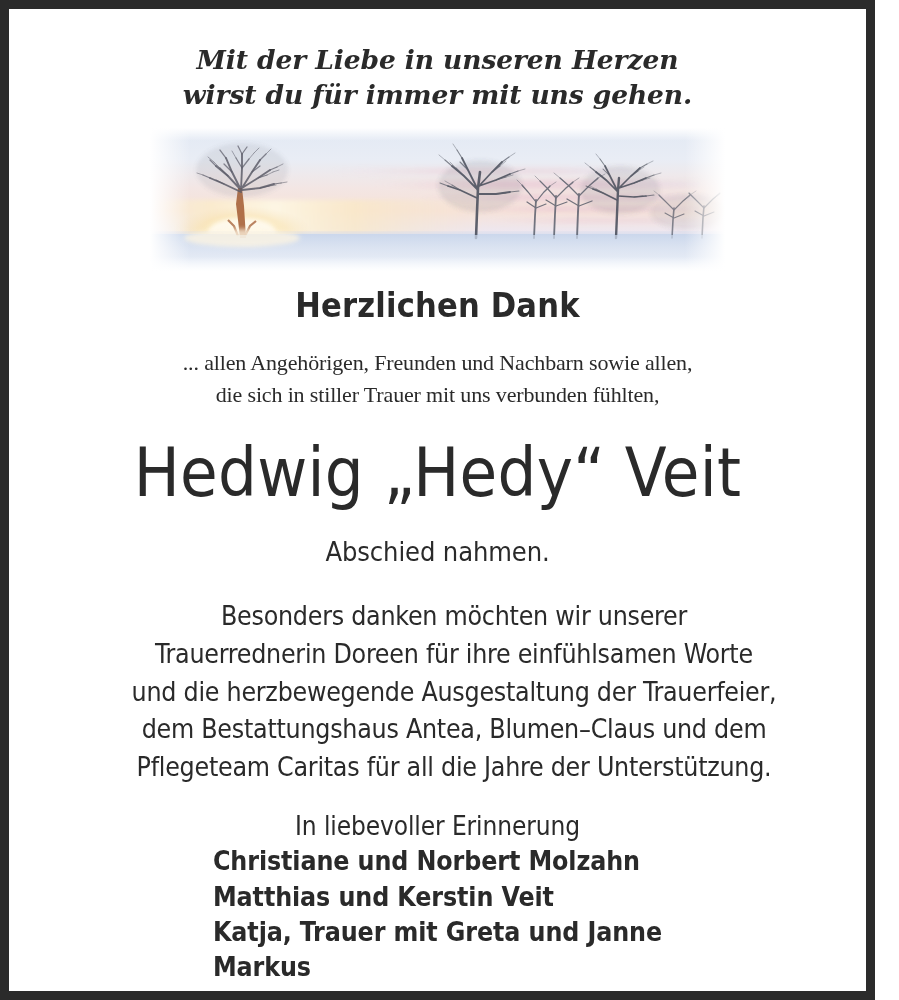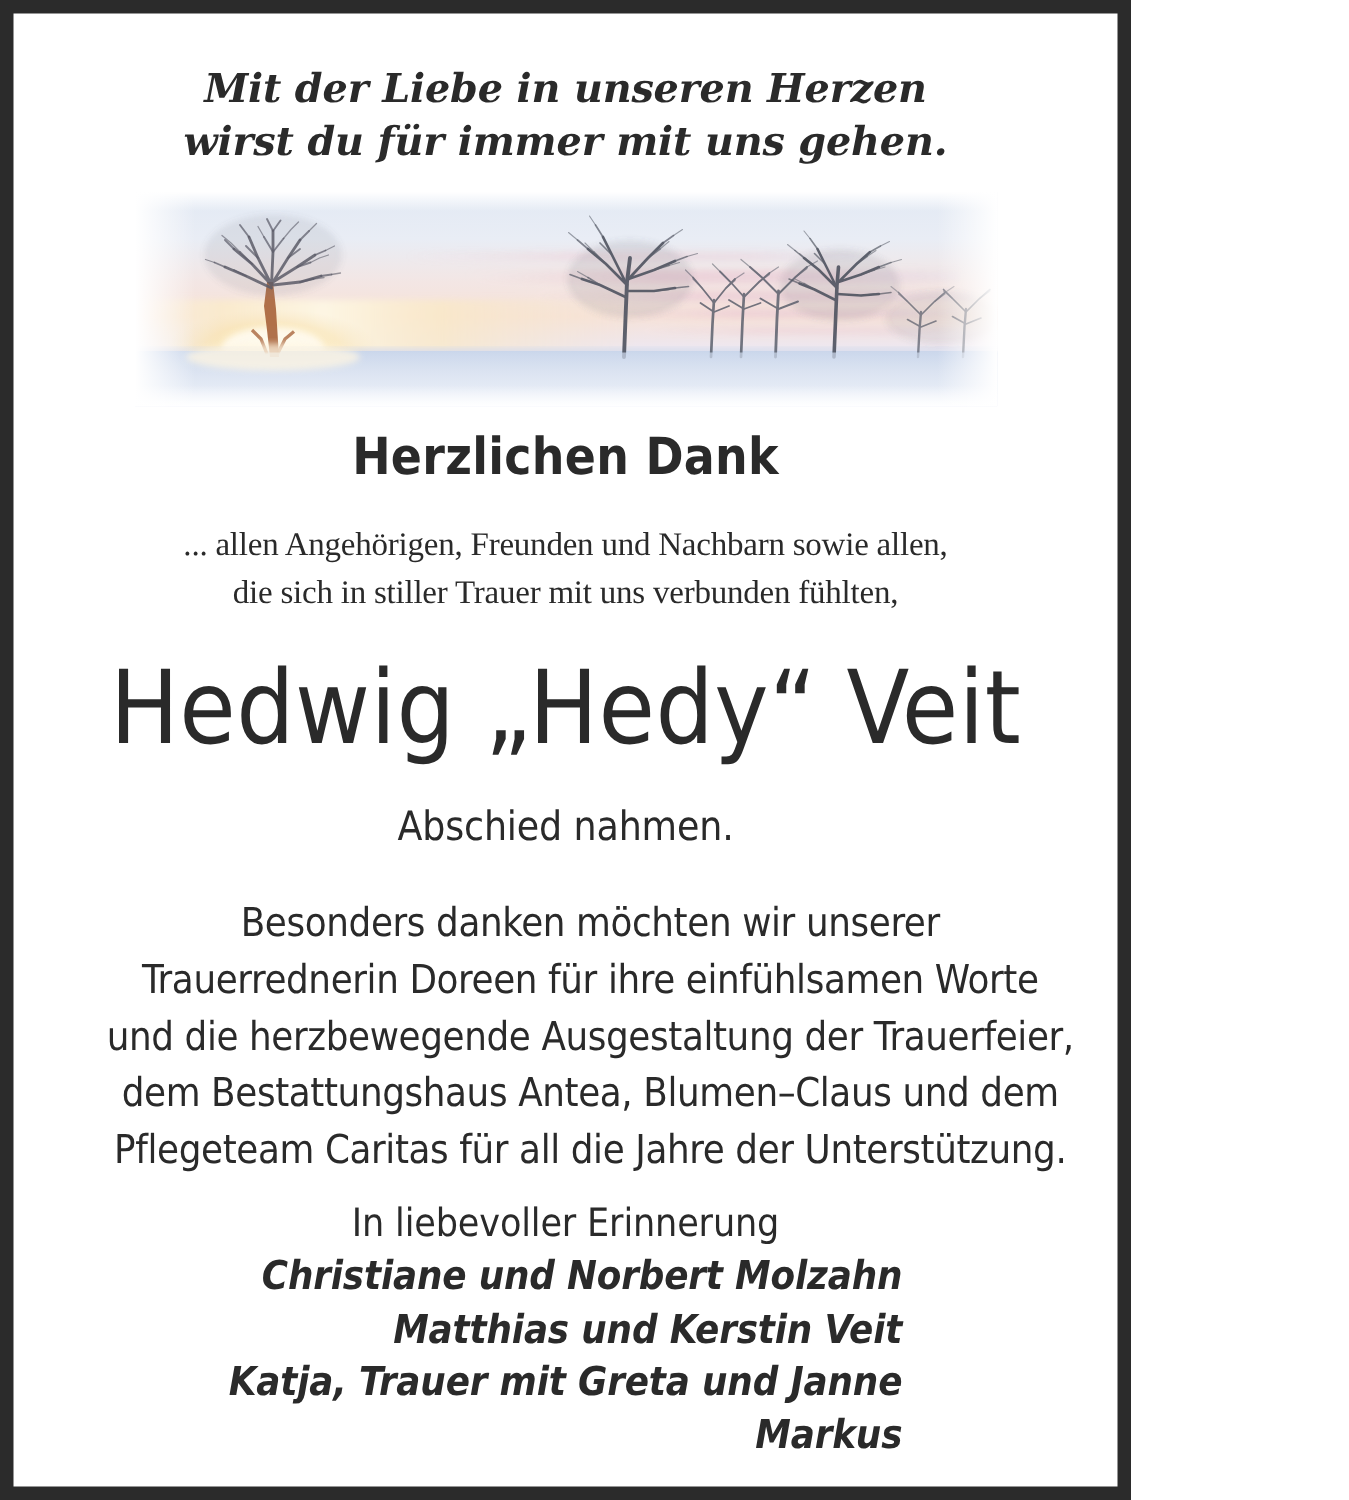--- a/index.html
+++ b/index.html
@@ -11,21 +11,21 @@
   body {
     width: 899px;
     height: 1000px;
     overflow: hidden;
     font-family: "DejaVu Sans", sans-serif;
   }
 
   
   .obituary-frame {
     box-sizing: border-box;
-    width: 754px;
+    width: 875px;
     height: 1000px;
     background: #2b2b2b;
     padding: 9px;
   }
   .obituary-page {
     box-sizing: border-box;
     width: 100%;
     height: 100%;
     background: #ffffff;
     position: relative;
@@ -121,37 +121,36 @@
     font-family: "DejaVu Sans Condensed", "Liberation Sans Narrow", "Liberation Sans", sans-serif;
     font-weight: 300;
     font-size: 26.5px;
     line-height: 1.42;
     letter-spacing: -0.25px;
     margin-left: 33px;
   }
   .gratitude span { display: block; white-space: nowrap; }
 
   .closing-line {
-    margin-top: 16px;
+    margin-top: 26px;
     text-align: center;
     font-family: "DejaVu Sans Condensed", "Liberation Sans Narrow", "Liberation Sans", sans-serif;
     font-weight: 300;
     font-size: 26px;
     letter-spacing: -0.1px;
   }
 
   .signatories {
     margin-top: 2px;
-    text-align: right;
+    text-align: left;
     font-family: "DejaVu Sans Condensed", "Liberation Sans Narrow", "Liberation Sans", sans-serif;
     font-weight: bold;
     font-size: 26.5px;
     line-height: 1.33;
     letter-spacing: -0.1px;
-    font-style: italic;
   }
   .signatories span { display: block; white-space: nowrap; }
 </style>
 </head>
 <body>
 
 <div class="obituary-frame">
   <div class="obituary-page">
 
     <div class="epitaph">

